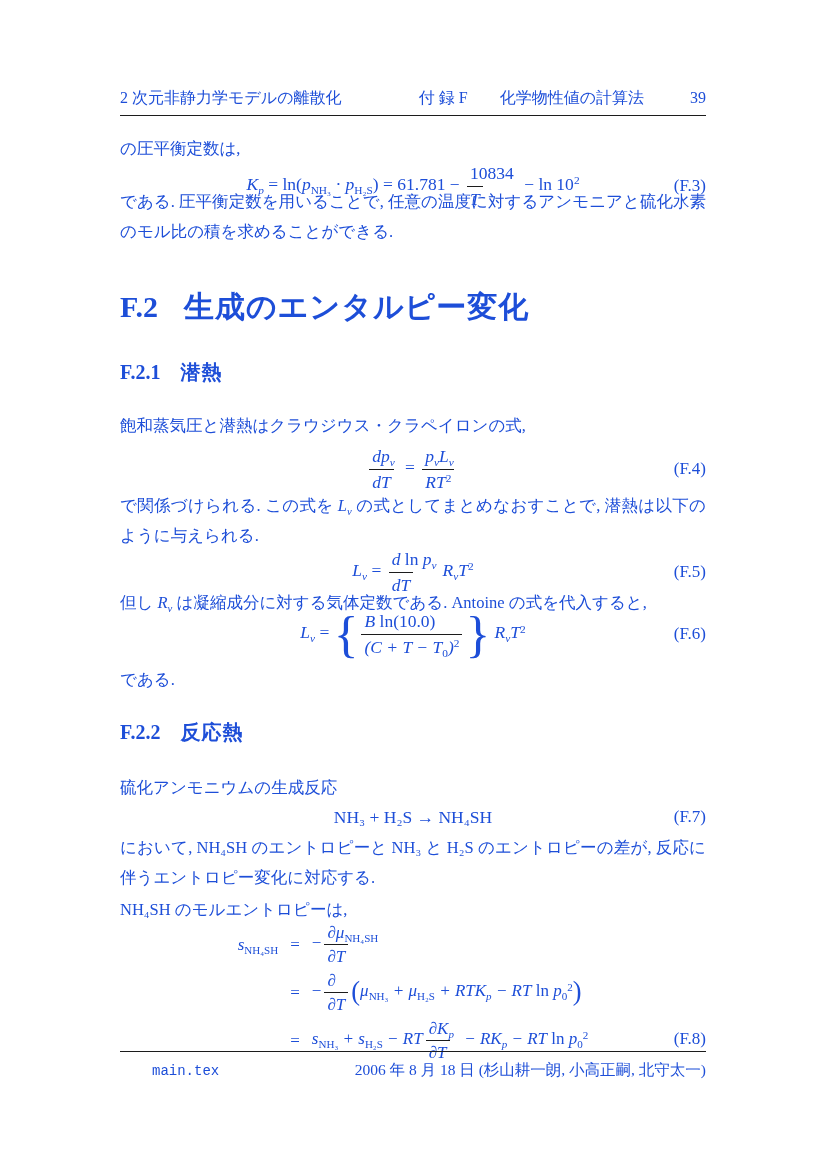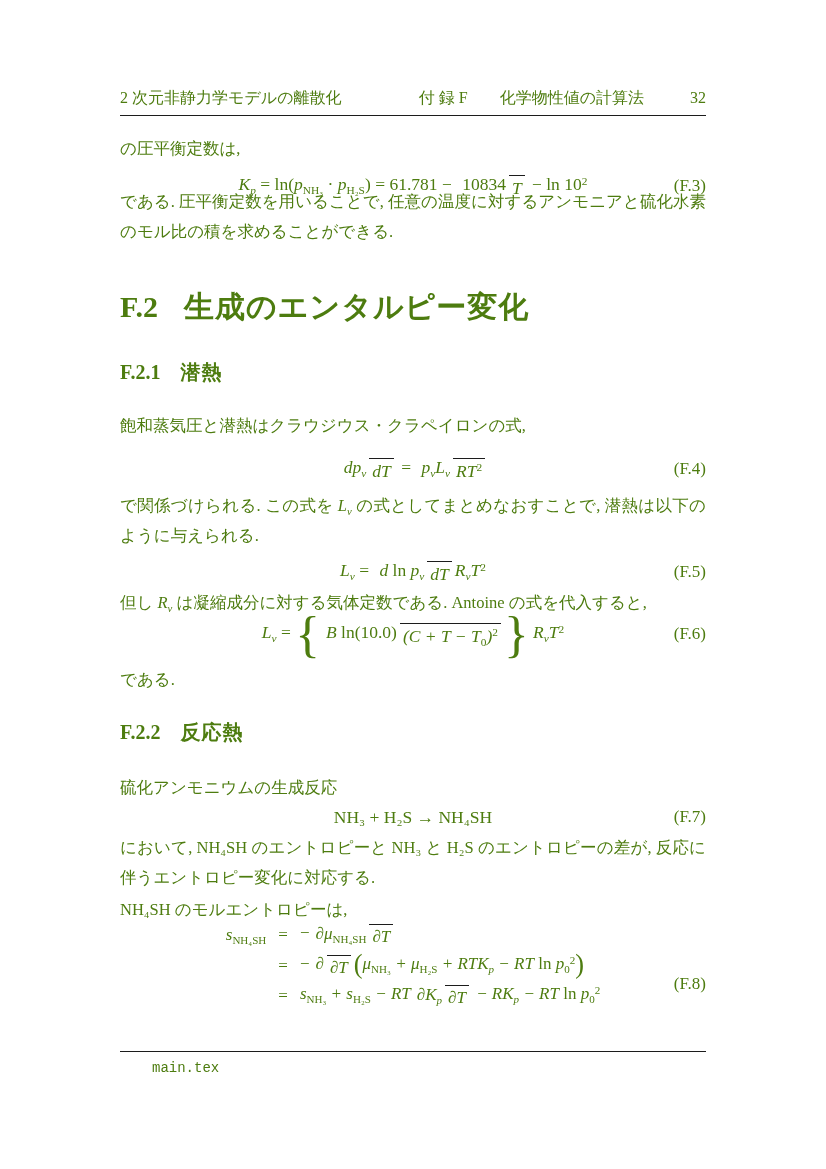--- a/index.html
+++ b/index.html
@@ -1,19 +1,19 @@
 <!DOCTYPE html>
 <html><head>
 <meta charset="utf-8">
 <style>
   * { margin:0; padding:0; box-sizing:border-box; }
   html,body { background:#ffffff; }
   .page {
     position:relative; width:826px; height:1169px; background:#ffffff;
-    color:#4d7c0f; font-family:"Liberation Serif", serif; overflow:hidden;
+    color:#1d4ed8; font-family:"Liberation Serif", serif; overflow:hidden;
   }
   .column { position:absolute; left:120px; top:88px; width:586px; height:1000px; }
   .blk { position:absolute; left:0; width:586px; }
 
   
   .running-head {
     top:0; display:flex; justify-content:space-between; align-items:baseline;
     font-size:16px; padding-bottom:6px; border-bottom:1px solid #1c1c1c;
   }
   .rh-right { display:flex; align-items:baseline;gap:12px; }
@@ -35,21 +35,21 @@
 
   
   .display-eq { display:flex; justify-content:center; align-items:center;
                 font-size:17.5px; line-height:1.05; }
   .math { white-space:nowrap; }
   i, .it { font-style:italic; }
   .rm { font-style:normal; }
   sub, sup { font-size:0.65em; line-height:0; }
   sub { vertical-align:-0.35em; }
   sup { vertical-align:0.5em; }
-  .frac { display:inline-flex; align-items:center;
+  .frac { display:inline-flex; flex-direction:column; align-items:flex-start;
           vertical-align:middle; margin:0 3px; text-align:center; }
   .fnum { display:block; padding:0 3px 3px; white-space:nowrap; }
   .fden { display:block; border-top:1px solid #1c1c1c; padding:3px 3px 0; white-space:nowrap; }
   .brace { font-size:295%; font-style:normal; display:inline-block;
            vertical-align:middle; line-height:0.9; font-weight:400; }
   .bigp  { font-size:155%; font-style:normal; display:inline-block;
            vertical-align:middle; line-height:1; }
   .eq-no { position:absolute; right:0; top:50%; transform:translateY(-50%);
            font-style:normal; font-size:17px; }
 
@@ -74,21 +74,21 @@
 <body>
 
 <div class="page">
   <div class="column">
 
     <div class="blk running-head">
       <span>2 次元非静力学モデルの離散化</span>
       <span class="rh-right">
         <span class="rh-apx">付 録 F</span>
         <span class="rh-sec-title">化学物性値の計算法</span>
-        <span>32</span>
+        <span>39</span>
       </span>
     </div>
 
     <p class="blk body-text left-al" style="top:46px">の圧平衡定数は,</p>
 
     <div class="blk display-eq" style="top:72px;height:52px">
       <span class="math"><i>K</i><sub class="it">p</sub><span class="rm"> = ln(</span><i>p</i><sub>NH₃</sub><span class="rm"> · </span><i>p</i><sub>H₂S</sub><span class="rm">) = 61.781 − </span><span class="frac">
             <span class="fnum rm">10834</span>
             <span class="fden"><i>T</i></span>
           </span><span class="rm"> − ln 10</span><sup class="rm">2</sup></span>
@@ -180,14 +180,15 @@
             <span class="fden"><i>∂T</i></span>
           </span><i> − RK</i><sub class="it">p</sub><i> − RT</i><span class="rm"> ln </span><i>p</i><sub class="rm">0</sub><sup class="rm">2</sup></span>
 
       <span class="eq-no">(F.8)</span>
     </div>
 
   </div>
 
   <div class="footer">
     <span class="footer-file">main.tex</span>
+    <span>2006 年 8 月 18 日 (杉山耕一朗, 小高正嗣, 北守太一)</span>
   </div>
 </div>
 
 </body></html>

